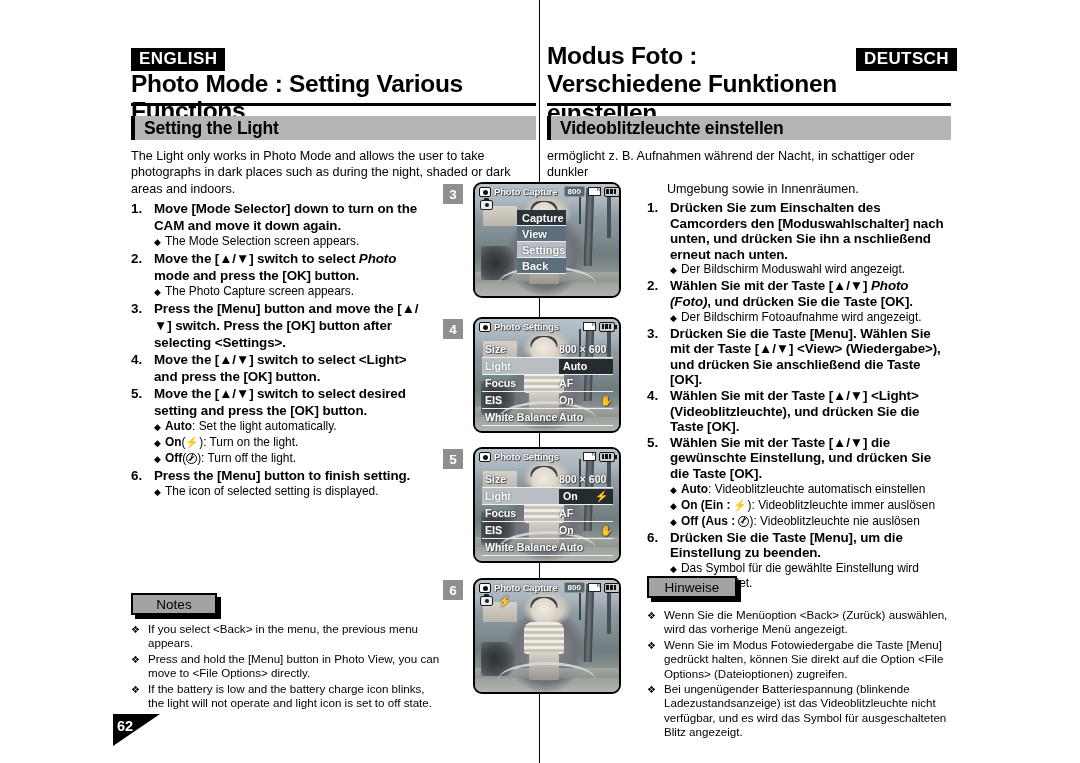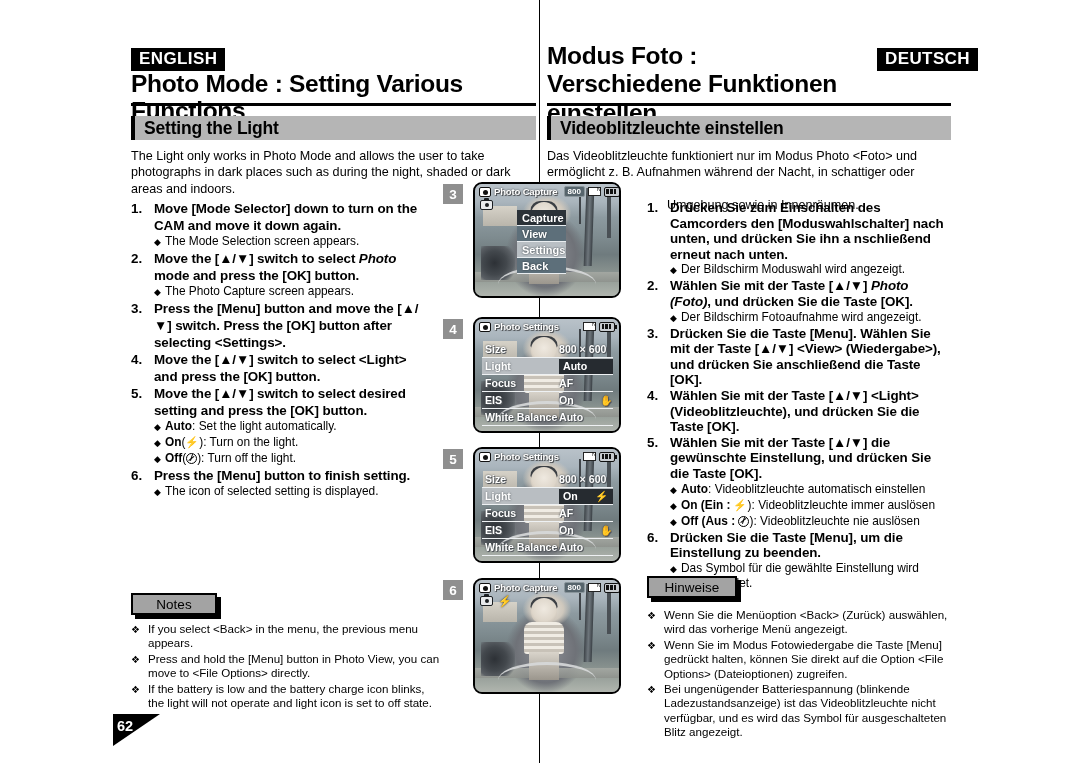--- a/index.html
+++ b/index.html
@@ -25,21 +25,21 @@
   
   .lang-tag {
     display: inline-block;
     background: #000; color: #fff;
     font-weight: bold; font-size: 17px;
     letter-spacing: .4px;
     padding: 2px 8px 3px 8px;
     line-height: 1.05;
   }
   .lang-row-en { position: absolute; left: 131px; top: 48px; }
-  .lang-row-de { position: absolute; left: 877px; top: 48px; }
+  .lang-row-de { position: absolute; left: 856px; top: 48px; }
 
   
   .chapter-en {
     position: absolute; left: 131px; top: 70px; width: 405px;
     font-size: 24.5px; font-weight: bold; letter-spacing: -0.3px;
     line-height: 1.12;
   }
   .chapter-de {
     position: absolute; left: 547px; top: 42px; width: 400px;
     font-size: 24.5px; font-weight: bold; letter-spacing: -0.3px;
@@ -429,21 +429,20 @@
     <div>Verschiedene Funktionen einstellen</div>
   </div>
   <div class="rule-en"></div>
   <div class="rule-de"></div>
 
   <div class="section-bar en">Setting the Light</div>
   <div class="section-bar de">Videoblitzleuchte einstellen</div>
 
   <div class="intro en">The Light only works in Photo Mode and allows the user to take photographs in dark places such as during the night, shaded or dark areas and indoors.</div>
   <div class="intro de">
-    <span class="wrapline">Das Videoblitzleuchte funktioniert nur im Modus Photo &lt;Foto&gt; und</span>
     <span class="wrapline">ermöglicht z. B. Aufnahmen während der Nacht, in schattiger oder dunkler</span>
     <span class="wrapline indent3">Umgebung sowie in Innenräumen.</span>
   </div>
 
   <div class="steps en">
 
     <div class="step">
       <div class="step-num">1.</div>
       <div class="step-body">
         <div class="step-text">Move [Mode Selector] down to turn on the CAM and move it down again.</div>

